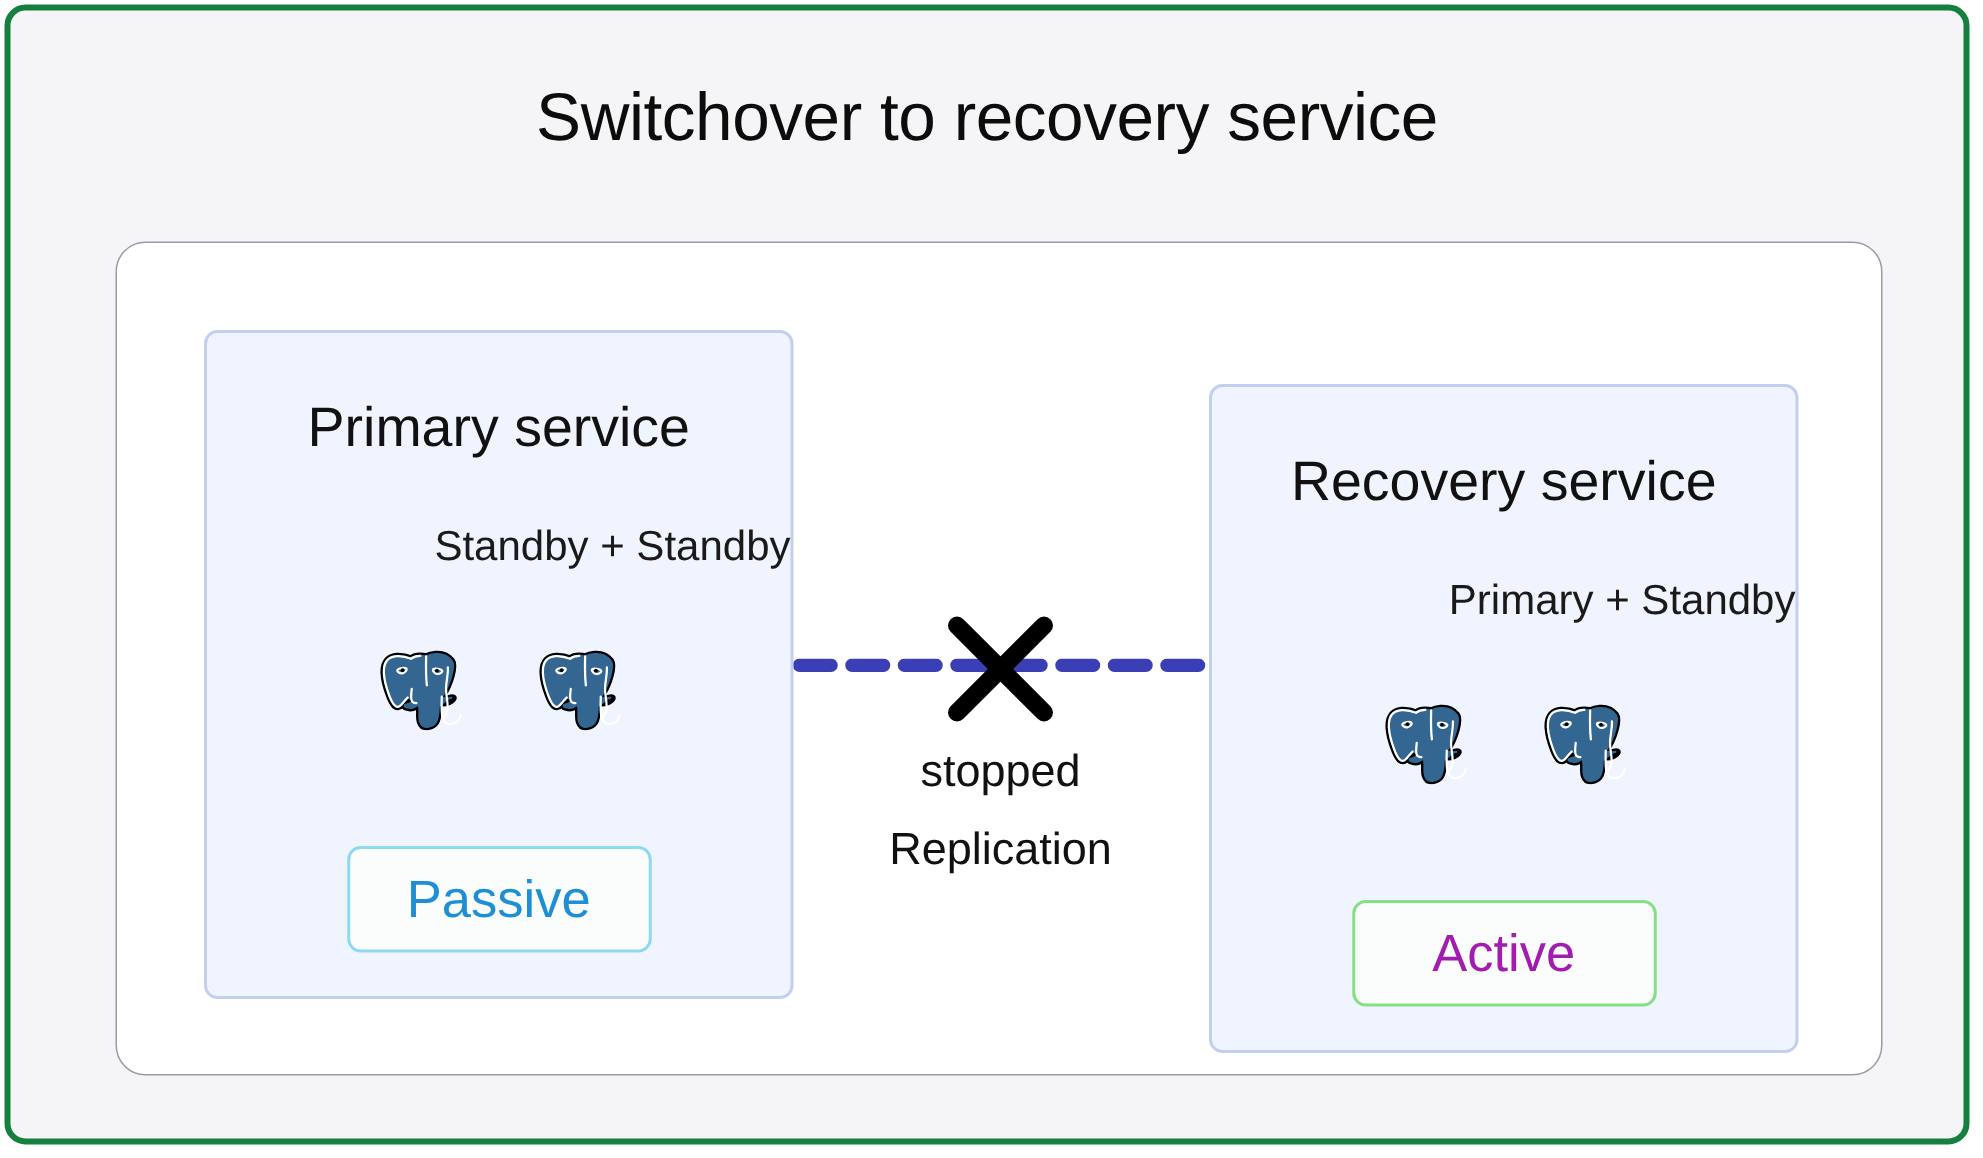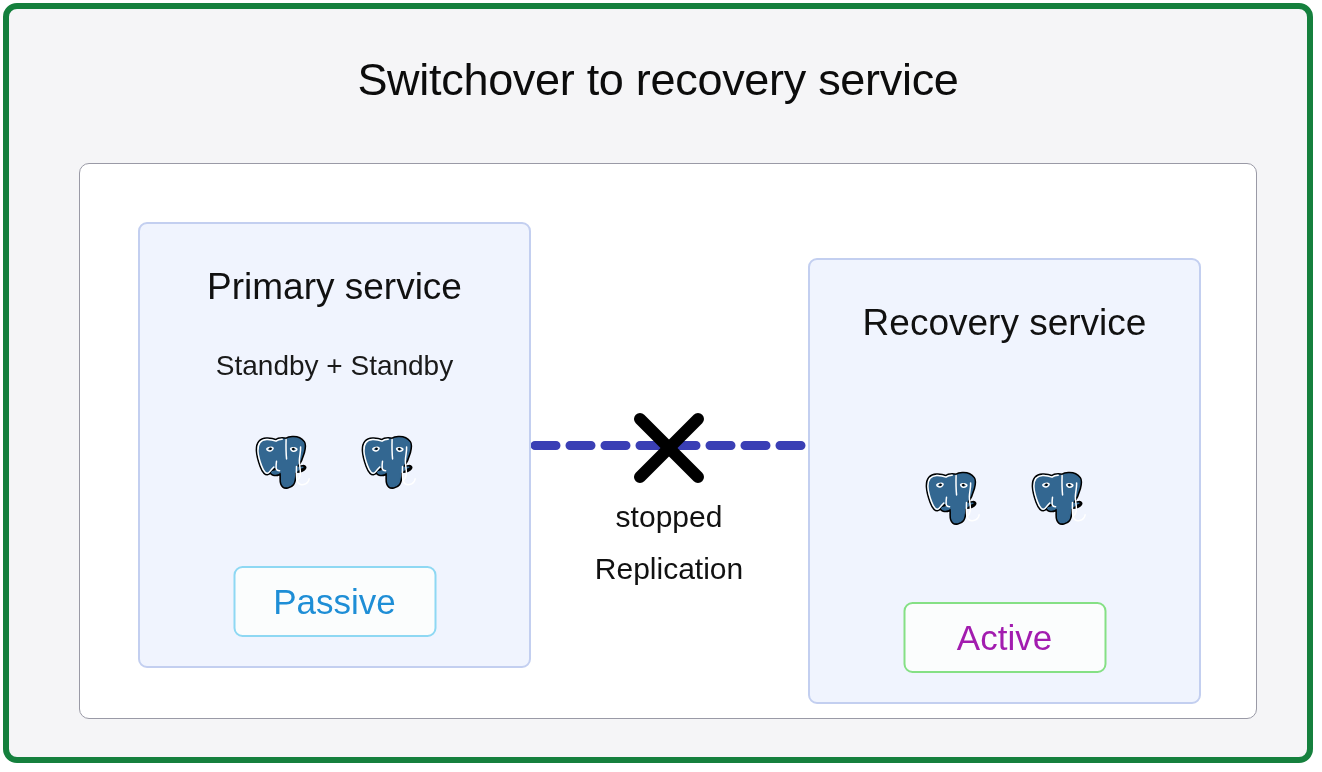--- a/index.html
+++ b/index.html
@@ -16,21 +16,21 @@
 
   
   .page-frame {
     position: absolute;
     left: 3px;
     top: 3px;
     width: 1310px;
     height: 760px;
     box-sizing: border-box;
     background: #f5f5f7;
-    border: 6px solid #15803d;
+    border: 4px solid #15803d;
     border-radius: 14px;
   }
 
   
   .diagram-title {
     position: absolute;
     left: 0;
     top: 45px;
     width: 100%;
     text-align: center;
@@ -44,21 +44,21 @@
   
   .panel {
     position: absolute;
     left: 70px;
     top: 154px;
     width: 1178px;
     height: 556px;
     box-sizing: border-box;
     background: #ffffff;
     border: 1.5px solid #9a9aa6;
-    border-radius: 10px;
+    border-radius: 20px;
   }
 
   
   .service-card {
     position: absolute;
     top: 58px;
     width: 393px;
     height: 446px;
     box-sizing: border-box;
     background: #f0f4fe;
@@ -77,21 +77,21 @@
     font-size: 37px;
     font-weight: 400;
     color: #111111;
     white-space: nowrap;
   }
   .card-subtitle {
     position: absolute;
     left: 0;
     top: 126px;
     width: 100%;
-    text-align: center;
+    text-align: right;
     font-size: 28px;
     font-weight: 400;
     color: #1a1a1a;
     white-space: nowrap;
   }
 
   
   .nodes-row {
     position: absolute;
     left: 0;
@@ -246,20 +246,21 @@
       <div class="link-label">
         <span>stopped</span>
         <span>Replication</span>
       </div>
     </div>
 
     <div class="service-card card-right">
 
       <div class="card-title">Recovery service</div>
 
+      <div class="card-subtitle">Primary + Standby</div>
 
       <div class="nodes-row">
         <svg class="pg-node" viewBox="0 0 58 62">
           <g stroke="#000000" stroke-width="4.6" stroke-linecap="round" stroke-linejoin="round" fill="#ffffff">
             <path d="M40.5 46.5c0.3-2.8 0.2-3.2 2.3-2.8l0.5 0.05c1.6 0.07 3.7-0.26 4.9-0.83 2.6-1.22 4.2-3.25 1.6-2.71-5.9 1.22-6.3-0.78-6.3-0.78 6.2-9.25 8.8-21 6.6-23.85C43.9 7.6 33.4 12.6 33.2 12.7l-0.06 0.01c-1.16-0.24-2.46-0.39-3.92-0.41-2.66-0.04-4.68 0.7-6.21 1.86 0 0-18.93-7.8-18.05 9.81 0.19 3.75 5.37 28.35 11.56 20.92 2.26-2.72 4.45-5.02 4.45-5.02 1.08 0.72 2.37 1.08 3.73 0.95l0.1-0.09c-0.03 0.33-0.02 0.66 0.04 1.05-1.59 1.78-1.12 2.09-4.3 2.74-3.22 0.66-1.33 1.85-0.09 2.16 1.5 0.37 4.97 0.9 7.32-2.37l-0.09 0.37c0.62 0.5 1.06 3.26 0.99 5.76-0.08 2.5-0.13 4.22 0.39 5.56 0.52 1.34 1.03 4.36 5.44 3.41 3.68-0.79 6.64-1.93 6.91-12.54"></path>
           </g>
           <g fill="#336791" stroke="#336791" stroke-width="1.5" stroke-linecap="round" stroke-linejoin="round">
             <path d="M49.8 40.2c-5.9 1.22-6.3-0.78-6.3-0.78 6.2-9.25 8.8-21 6.6-23.85C43.9 7.6 33.4 12.6 33.2 12.7l-0.06 0.01c-1.16-0.24-2.46-0.39-3.92-0.41-2.66-0.04-4.68 0.7-6.21 1.86 0 0-18.93-7.8-18.05 9.81 0.19 3.75 5.37 28.35 11.56 20.92 2.26-2.72 4.45-5.02 4.45-5.02 1.08 0.72 2.37 1.08 3.73 0.95l0.1-0.09c-0.03 0.33-0.02 0.66 0.04 1.05-1.59 1.78-1.12 2.09-4.3 2.74-3.22 0.66-1.33 1.85-0.09 2.16 1.5 0.37 4.97 0.9 7.32-2.37l-0.09 0.37c0.62 0.5 1.06 3.26 0.99 5.76-0.08 2.5-0.13 4.22 0.39 5.56 0.52 1.34 1.03 4.36 5.44 3.41 3.68-0.79 6.64-1.93 6.91-12.54"></path>
           </g>
           <g fill="none" stroke="#ffffff" stroke-width="1.5" stroke-linecap="round" stroke-linejoin="round">

